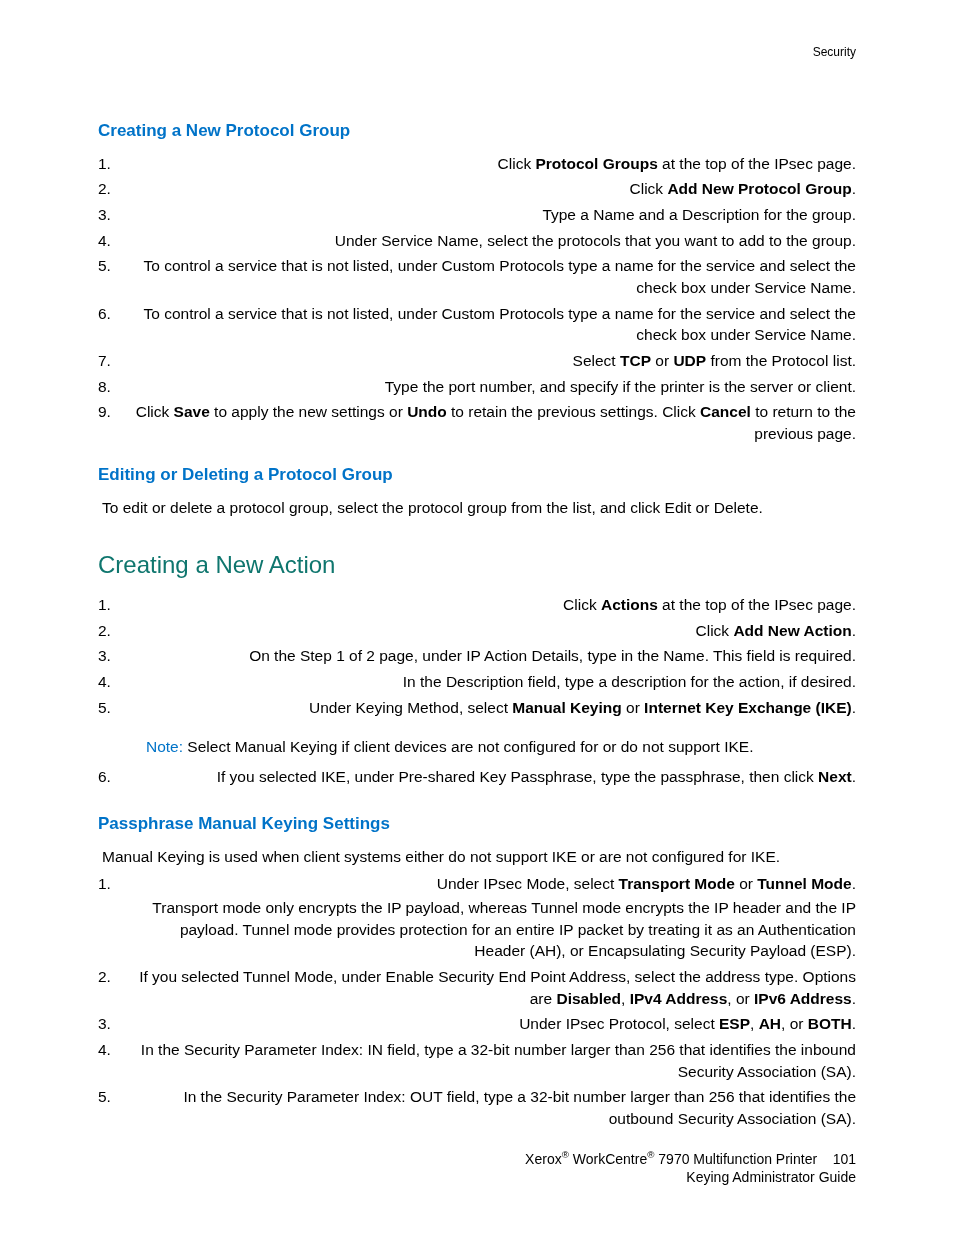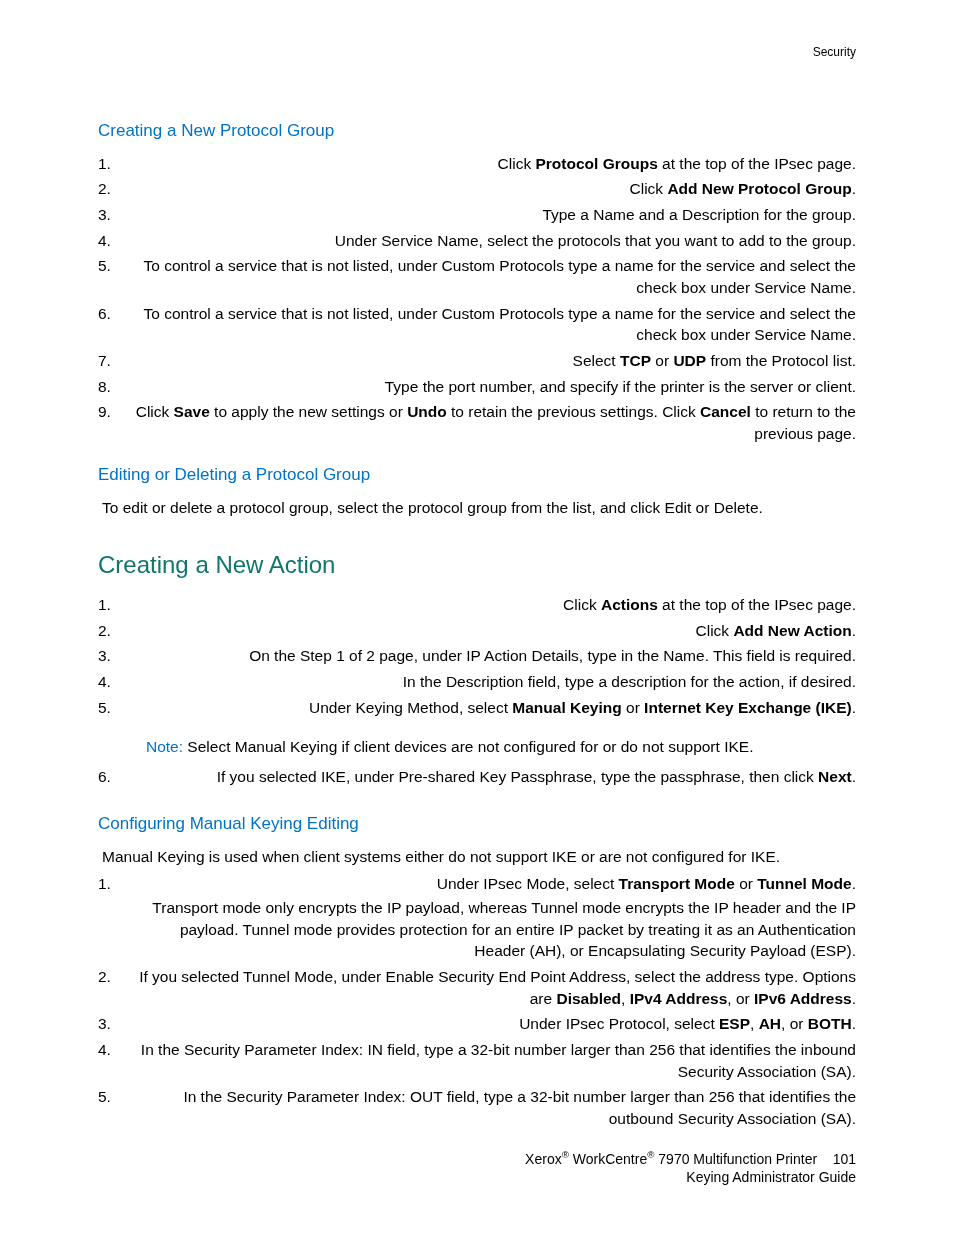--- a/index.html
+++ b/index.html
@@ -19,21 +19,21 @@
     box-sizing: border-box;
     padding: 44px 98px 0 98px;
   }
   .header-right {
     text-align: right;
     font-size: 12px;
     margin-bottom: 58px;
   }
   h3.blue-sub {
     color: #0073c8;
-    font-weight: normal;
+    font-weight: bold;
     font-size: 17px;
     margin: 0 0 10px 0;
   }
   h2.blue-main {
     color: #0f766e;
     font-weight: normal;
     font-size: 24px;
     margin: 30px 0 12px 0;
   }
   ol {
@@ -145,21 +145,21 @@
   <p class="note-block">
     <span class="note-label">Note:</span><span> Select Manual Keying if client devices are not configured for or do not support IKE.</span>
   </p>
   <ol>
       <li>
         <span class="num">6.</span>
         <span class="txt"><span>If you selected IKE, under Pre-shared Key Passphrase, type the passphrase, then click </span><span class="bold">Next</span><span>.</span></span>
       </li>
     </ol>
 
-  <h3 class="blue-sub" style="margin-top:24px">Configuring Manual Keying Editing</h3>
+  <h3 class="blue-sub" style="margin-top:24px">Passphrase Manual Keying Settings</h3>
   <p>Manual Keying is used when client systems either do not support IKE or are not configured for IKE.</p>
   <ol>
       <li>
         <span class="num">1.</span>
         <span class="txt"><span>Under IPsec Mode, select </span><span class="bold">Transport Mode</span><span> or </span><span class="bold">Tunnel Mode</span><span>.</span><div class="sub-para">Transport mode only encrypts the IP payload, whereas Tunnel mode encrypts the IP header and the IP payload. Tunnel mode provides protection for an entire IP packet by treating it as an Authentication Header (AH), or Encapsulating Security Payload (ESP).</div></span>
       </li>
       <li>
         <span class="num">2.</span>
         <span class="txt"><span>If you selected Tunnel Mode, under Enable Security End Point Address, select the address type. Options are </span><span class="bold">Disabled</span><span>, </span><span class="bold">IPv4 Address</span><span>, or </span><span class="bold">IPv6 Address</span><span>.</span></span>
       </li>

